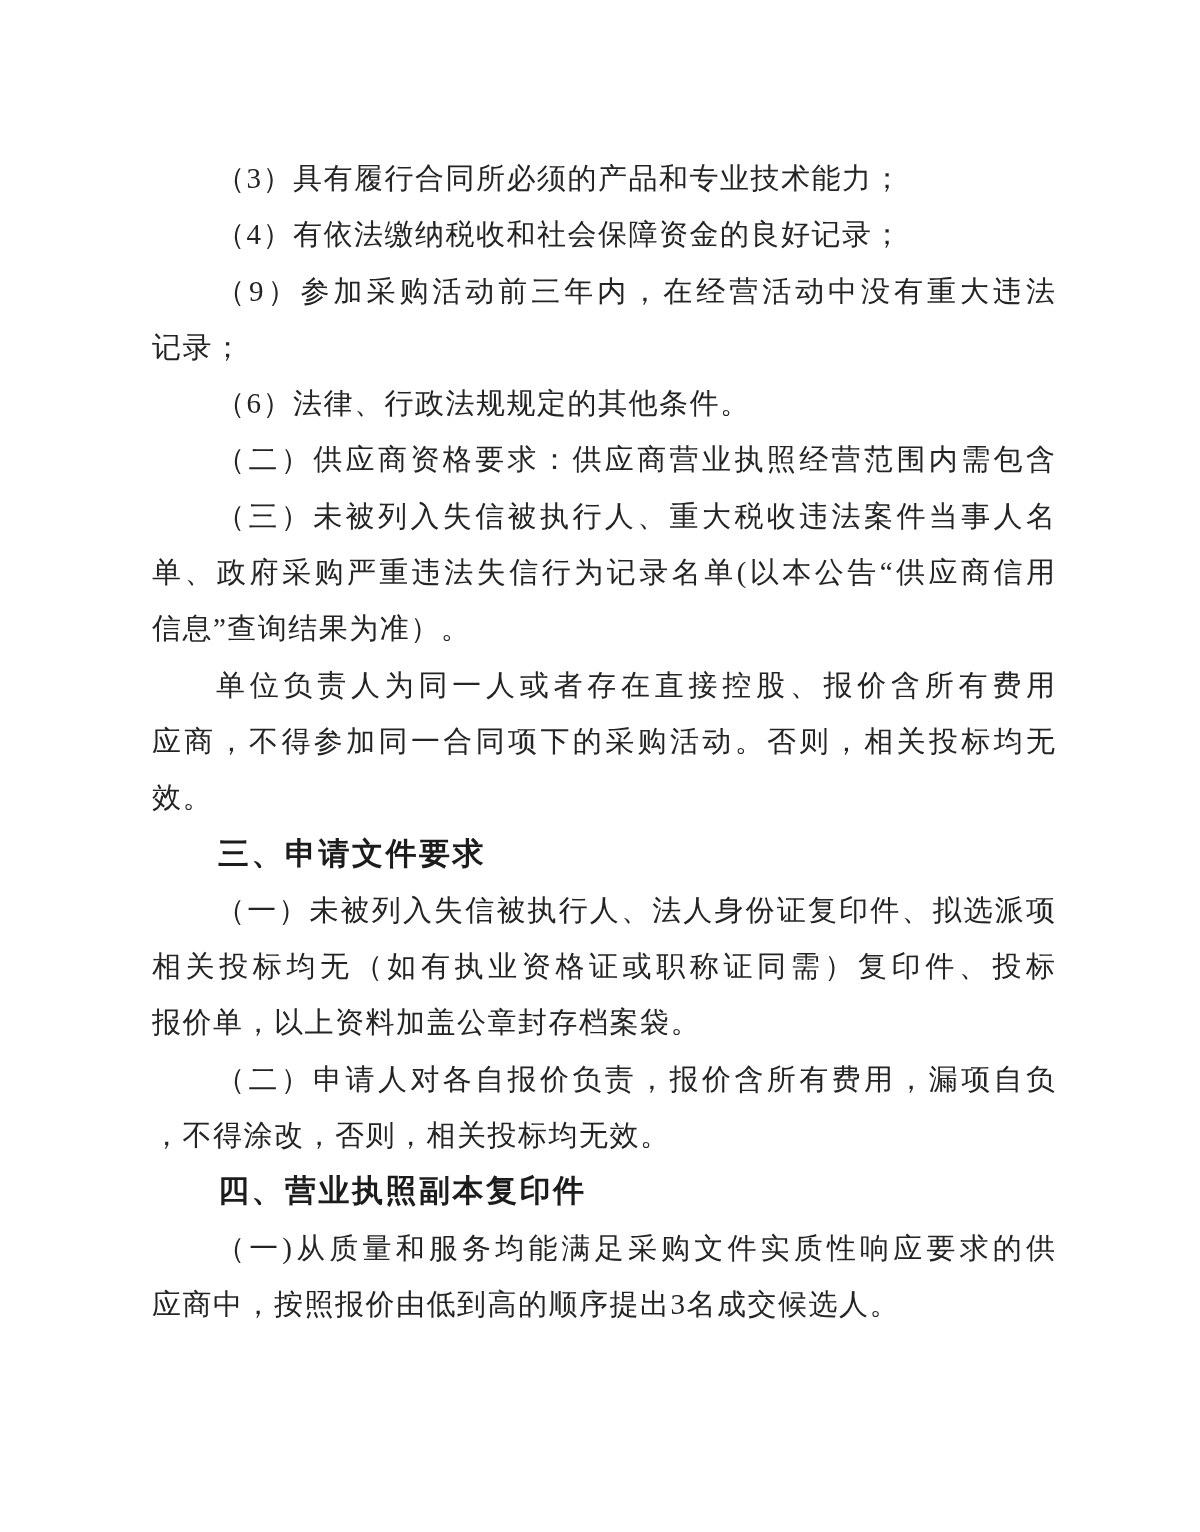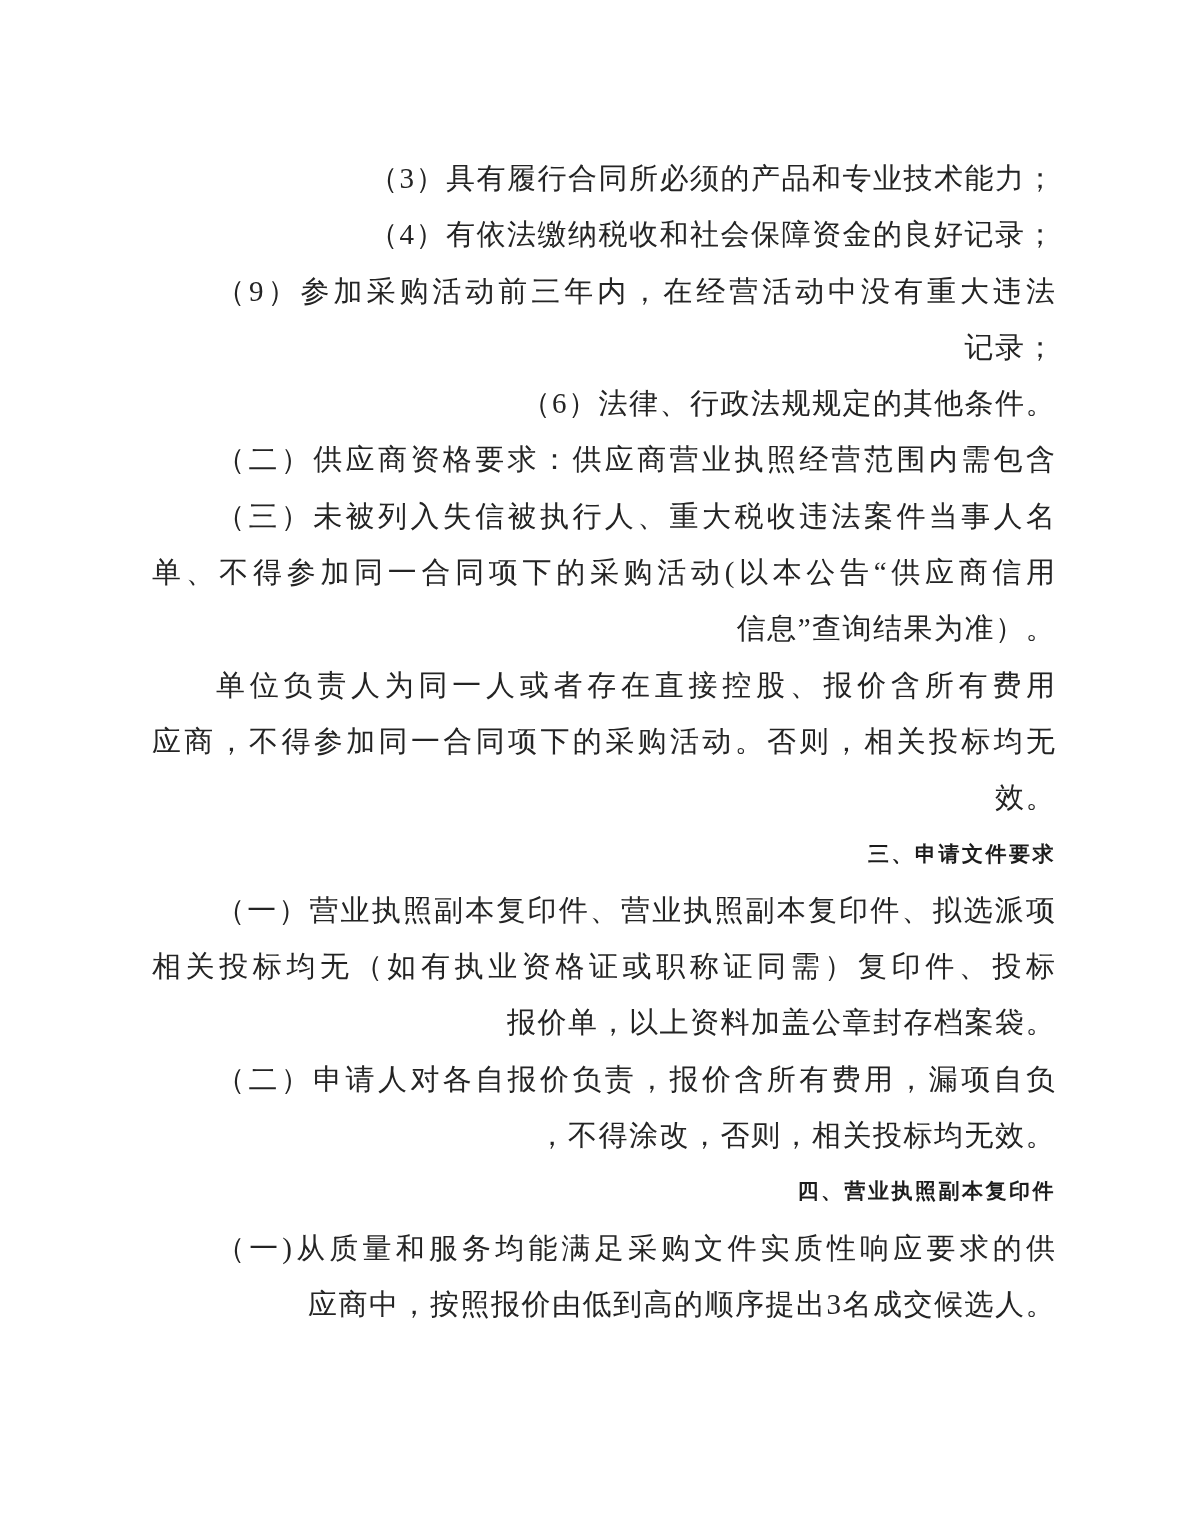--- a/index.html
+++ b/index.html
@@ -22,60 +22,59 @@
     width: 904px;
   }
   .line {
     font-family: "Liberation Serif", "DejaVu Serif", serif;
     font-size: 29px;
     line-height: 56.3px;
     height: 56.3px;
     color: #242424;
     letter-spacing: 1.5px;
     white-space: nowrap;
-    text-align: right;
   }
   .line.full {
     white-space: normal;
     letter-spacing: 1px;
     text-align: justify;
     text-align-last: justify;
     text-justify: inter-character;
   }
   .line.indent {
     padding-left: 64px;
   }
   .line.heading {
     font-family: Liberation Serif, serif;
     font-weight: bold;
-    font-size: 21px;
+    font-size: 31px;
     color: #1c1c1c;
     letter-spacing: 2.5px;
     padding-left: 66px;
   }
 </style>
 </head>
 <body>
 
 <div class="page">
   <div class="textblock">
       <div class="line body indent">（3）具有履行合同所必须的产品和专业技术能力；</div>
       <div class="line body indent">（4）有依法缴纳税收和社会保障资金的良好记录；</div>
       <div class="line body indent full">（9）参加采购活动前三年内，在经营活动中没有重大违法</div>
       <div class="line body">记录；</div>
       <div class="line body indent">（6）法律、行政法规规定的其他条件。</div>
       <div class="line body indent full">（二）供应商资格要求：供应商营业执照经营范围内需包含</div>
       <div class="line body indent full">（三）未被列入失信被执行人、重大税收违法案件当事人名</div>
-      <div class="line body full">单、不得参加同一合同项下的采购活动(以本公告“供应商信用</div>
+      <div class="line body full">单、政府采购严重违法失信行为记录名单(以本公告“供应商信用</div>
       <div class="line body">信息”查询结果为准）。</div>
       <div class="line body indent full">单位负责人为同一人或者存在直接控股、报价含所有费用</div>
       <div class="line body full">应商，不得参加同一合同项下的采购活动。否则，相关投标均无</div>
       <div class="line body">效。</div>
       <div class="line heading">三、申请文件要求</div>
-      <div class="line body indent full">（一）营业执照副本复印件、营业执照副本复印件、拟选派项</div>
+      <div class="line body indent full">（一）未被列入失信被执行人、法人身份证复印件、拟选派项</div>
       <div class="line body full">相关投标均无（如有执业资格证或职称证同需）复印件、投标</div>
       <div class="line body">报价单，以上资料加盖公章封存档案袋。</div>
       <div class="line body indent full">（二）申请人对各自报价负责，报价含所有费用，漏项自负</div>
       <div class="line body">，不得涂改，否则，相关投标均无效。</div>
       <div class="line heading">四、营业执照副本复印件</div>
       <div class="line body indent full">（一)从质量和服务均能满足采购文件实质性响应要求的供</div>
       <div class="line body">应商中，按照报价由低到高的顺序提出3名成交候选人。</div>
     </div>
 </div>
 

